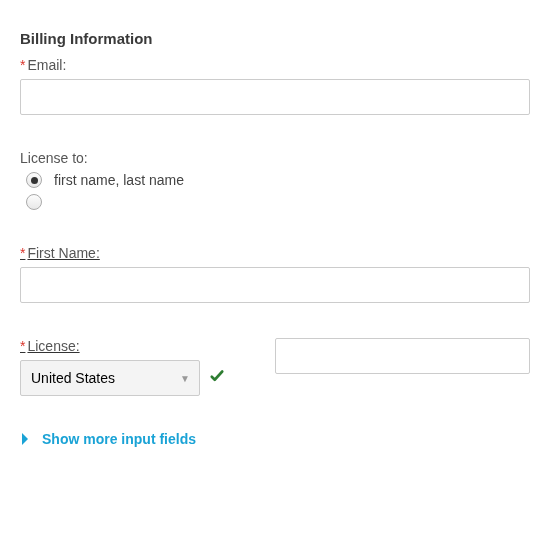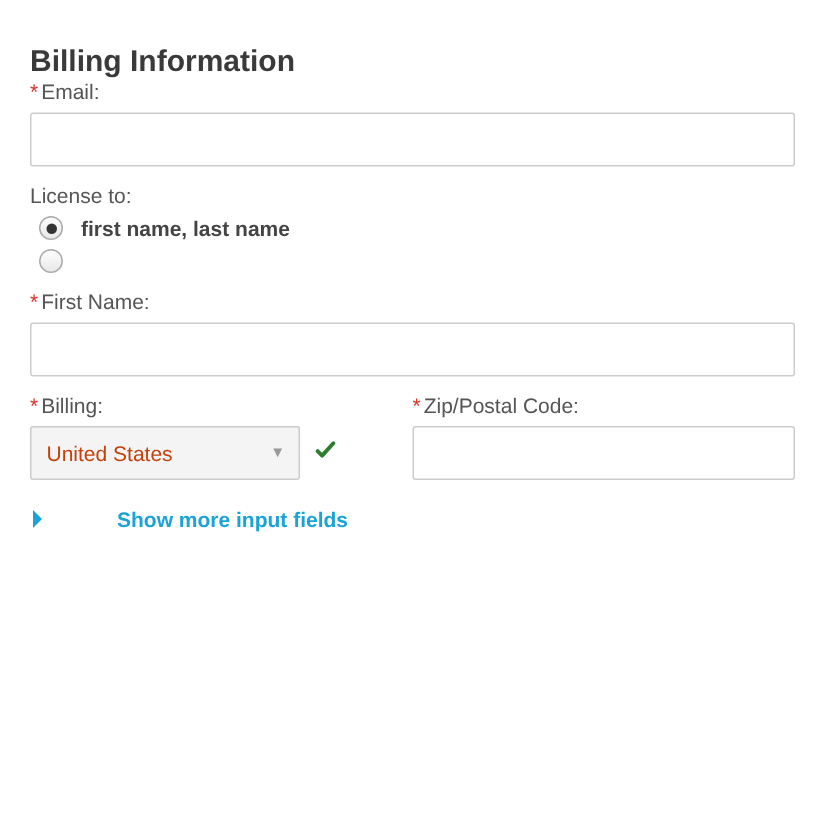--- a/index.html
+++ b/index.html
@@ -4,23 +4,24 @@
 <style>
   * { box-sizing: border-box; margin: 0; padding: 0; }
   body {
     font-family: Arial, Helvetica, sans-serif;
     width: 550px;
     height: 550px;
     padding: 30px 20px 20px 20px;
     color: #333;
   }
   .title {
-    font-size: 20px;
+    font-size: 15px;
     font-weight: bold;
     color: #3a3a3a;
+    margin-bottom: 10px;
   }
   .field-label {
     font-size: 14px;
     color: #555;
     margin-bottom: 6px;
     display: block;
   }
   .required {
     color: #d9342b;
     margin-right: 2px;
@@ -40,57 +41,57 @@
     width: 180px;
     vertical-align: middle;
   }
   .select-input {
     width: 100%;
     height: 36px;
     border: 1px solid #ccc;
     border-radius: 2px;
     background: #f4f4f4;
     font-size: 14px;
-    color: #c2410c;
+    color: #000000;
     padding: 0 28px 0 10px;
     appearance: none;
     -webkit-appearance: none;
   }
   .select-caret {
     position: absolute;
     right: 10px;
     top: 50%;
     transform: translateY(-50%);
     pointer-events: none;
     color: #999;
     font-size: 10px;
   }
   .check {
     display: inline-block;
     vertical-align: middle;
     margin-left: 8px;
     color: #2e7d32;
   }
   .row {
-    margin-bottom: 11px;
+    margin-bottom: 35px;
   }
   .two-col {
     display: flex;
+    text-decoration: underline;
   }
   .col { flex: 1; }
   .license-opts {
     margin: 6px 0 8px 6px;
   }
   .radio-row {
     display: flex;
     align-items: center;
     margin: 6px 0;
     font-size: 14px;
     color: #444;
-    font-weight: bold;
   }
   .radio {
     width: 16px;
     height: 16px;
     border: 1px solid #aaa;
     border-radius: 50%;
     margin-right: 12px;
     display: inline-flex;
     align-items: center;
     justify-content: center;
@@ -104,21 +105,20 @@
     border-radius: 50%;
   }
   .show-more {
     display: flex;
     align-items: center;
     color: #1aa3d6;
     font-weight: bold;
     font-size: 14px;
     margin-top: 18px;
     cursor: pointer;
-    gap: 36px;
   }
   .show-more .chev {
     margin-right: 12px;
     display: inline-flex;
   }
   .col-country .field-body {
     display: flex;
     align-items: center;
   }
 </style>
@@ -147,37 +147,36 @@
 
 <div class="row two-col">
   <div class="col">
     <label class="field-label"><span class="required">*</span><span>First Name:</span></label>
     <input class="text-input" type="text" value="" style="">
   </div>
 </div>
 
 <div class="row two-col">
   <div class="col col-country">
-    <label class="field-label"><span class="required">*</span><span>Billing:</span></label>
+    <label class="field-label"><span class="required">*</span><span>License:</span></label>
     <div class="field-body">
       <div class="select-wrap">
         <select class="select-input">
           <option>United States</option>
         </select>
         <span class="select-caret">▼</span>
       </div>
       <span class="check">
         <svg width="18" height="18" viewBox="0 0 24 24">
             <path fill="none" stroke="#2e7d32" stroke-width="3.5" stroke-linecap="round" stroke-linejoin="round" d="M5 13l4 4 10-11"></path>
           </svg>
       </span>
     </div>
   </div>
   <div class="col">
-    <label class="field-label"><span class="required">*</span><span>Zip/Postal Code:</span></label>
     <input class="text-input" type="text" value="" style="">
   </div>
 </div>
 
 <div class="show-more">
   <span class="chev">
     <svg width="10" height="12" viewBox="0 0 10 12">
         <path fill="#1aa3d6" d="M2 0l6 6-6 6z"></path>
       </svg>
   </span>

